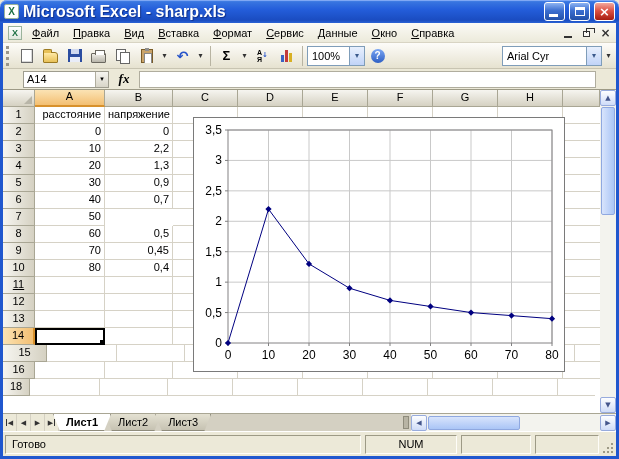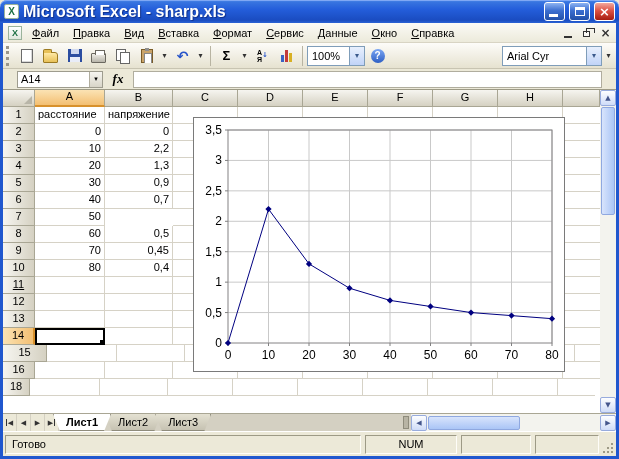--- a/index.html
+++ b/index.html
@@ -87,21 +87,21 @@
 .ic-chart{display:flex;align-items:flex-end;gap:1px;height:13px;}
 .ic-chart i{display:block;width:3px;}
 .ic-chart i:nth-child(1){height:7px;background:#3a62c4;}
 .ic-chart i:nth-child(2){height:12px;background:#c43a3a;}
 .ic-chart i:nth-child(3){height:9px;background:#d8b023;}
 .ic-help{width:14px;height:14px;border-radius:50%;background:linear-gradient(#7ba6f3,#2e5fc4);
   color:#fff;font-weight:bold;font-size:10px;display:flex;align-items:center;justify-content:center;}
 
 
 .formulabar{position:absolute;left:0;top:46px;width:613px;height:21px;background:#ece9d8;
-  border-bottom:1px solid #9d9a86;display:flex;align-items:center;padding:1px 14px;}
+  border-bottom:1px solid #9d9a86;display:flex;align-items:center;padding:1px 20px;}
 .namebox{width:86px;height:17px;background:#fff;border:1px solid #9e9c8e;display:flex;align-items:center;}
 .namebox .val{flex:1;padding:0 3px;}
 .namebox .nbtn{width:13px;height:100%;background:linear-gradient(#f6f5f0,#d8d5c8);
   border-left:1px solid #b0ad9e;font-size:7px;display:flex;align-items:center;justify-content:center;
   font-family:"DejaVu Sans",sans-serif;}
 .fxbtn{width:24px;height:17px;display:flex;align-items:center;justify-content:center;
   font-family:"Liberation Serif",serif;font-style:italic;font-weight:bold;font-size:13px;margin:0 3px;}
 .formula-field{flex:1;height:17px;background:#fff;border:1px solid #b0ad9e;}
 
 
@@ -297,21 +297,21 @@
         <div class="ch" style="width: 65px;">D</div>
         <div class="ch" style="width: 65px;">E</div>
         <div class="ch" style="width: 65px;">F</div>
         <div class="ch" style="width: 65px;">G</div>
         <div class="ch" style="width: 65px;">H</div>
         <div class="ch" style="width: 37px;"></div>
       </div>
     <div class="rows" id="rows">
         <div class="row">
           <div class="rh" style="width: 32px;">1</div>
-          <div class="cell" style="width: 70px;">расстояние</div>
+          <div class="cell" style="width: 70px; text-align: right;">расстояние</div>
           <div class="cell" style="width: 68px;">напряжение</div>
           <div class="cell" style="width: 65px;"></div>
           <div class="cell" style="width: 65px;"></div>
           <div class="cell" style="width: 65px;"></div>
           <div class="cell" style="width: 65px;"></div>
           <div class="cell" style="width: 65px;"></div>
           <div class="cell" style="width: 65px;"></div>
           <div class="cell fillercell" style="width: 37px;"></div>
         </div>
         <div class="row">

